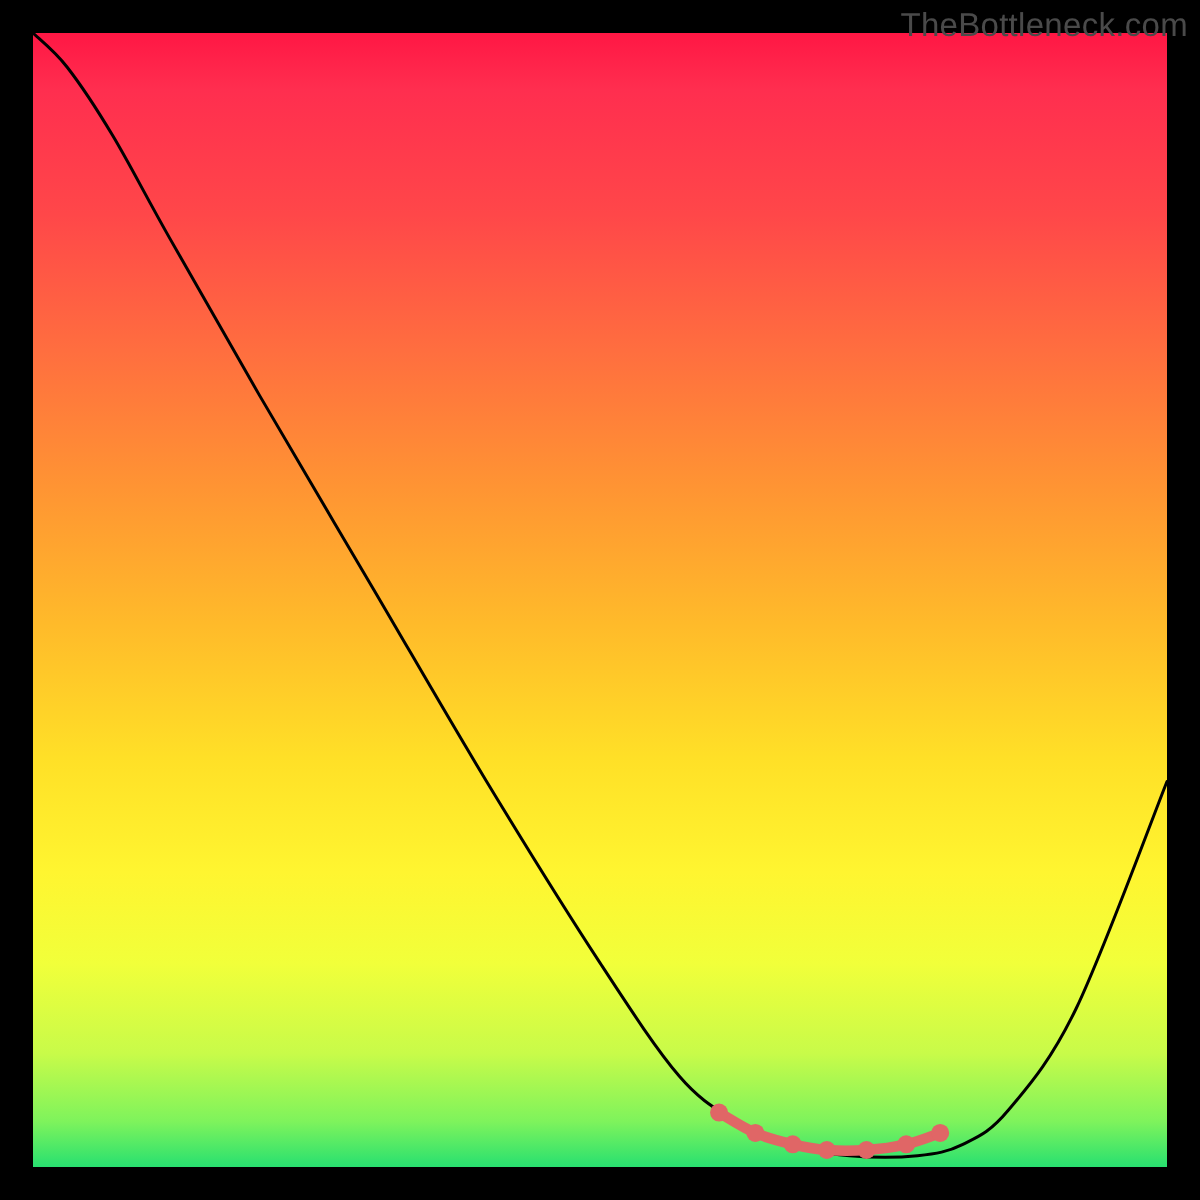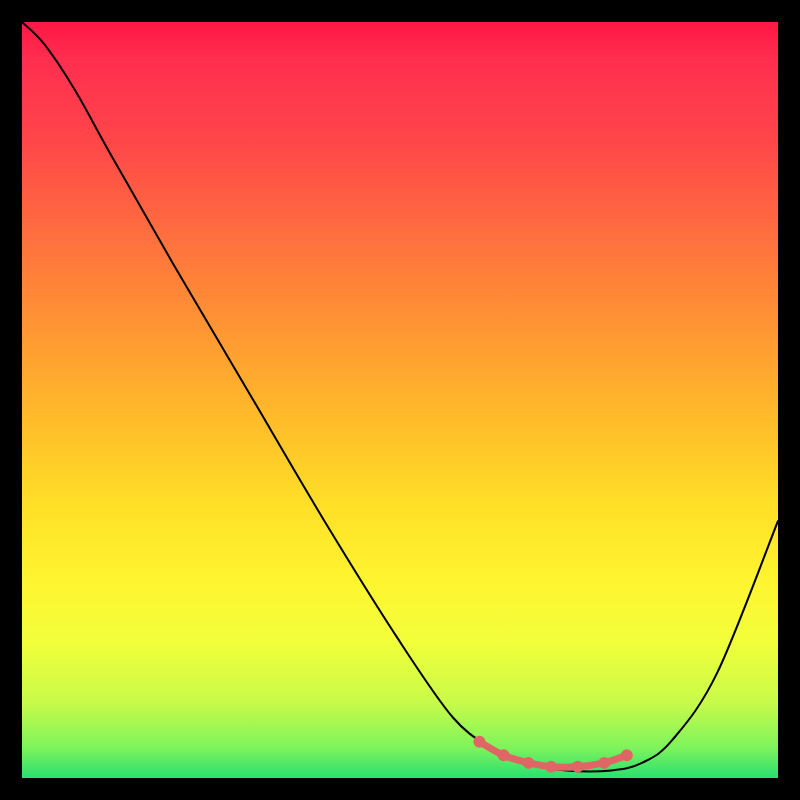--- a/index.html
+++ b/index.html
@@ -69,13 +69,14 @@
           <circle cx="0.605" cy="0.952" r="0.007936507936507936" fill="#e06666"></circle>
           <circle cx="0.637" cy="0.97" r="0.007936507936507936" fill="#e06666"></circle>
           <circle cx="0.67" cy="0.98" r="0.007936507936507936" fill="#e06666"></circle>
           <circle cx="0.7" cy="0.985" r="0.007936507936507936" fill="#e06666"></circle>
           <circle cx="0.735" cy="0.985" r="0.007936507936507936" fill="#e06666"></circle>
           <circle cx="0.77" cy="0.98" r="0.007936507936507936" fill="#e06666"></circle>
           <circle cx="0.8" cy="0.97" r="0.007936507936507936" fill="#e06666"></circle>
         </g>
     </svg>
   </div>
+  <div class="watermark">TheBottleneck.com</div>
 </div>
 
 </body></html>

